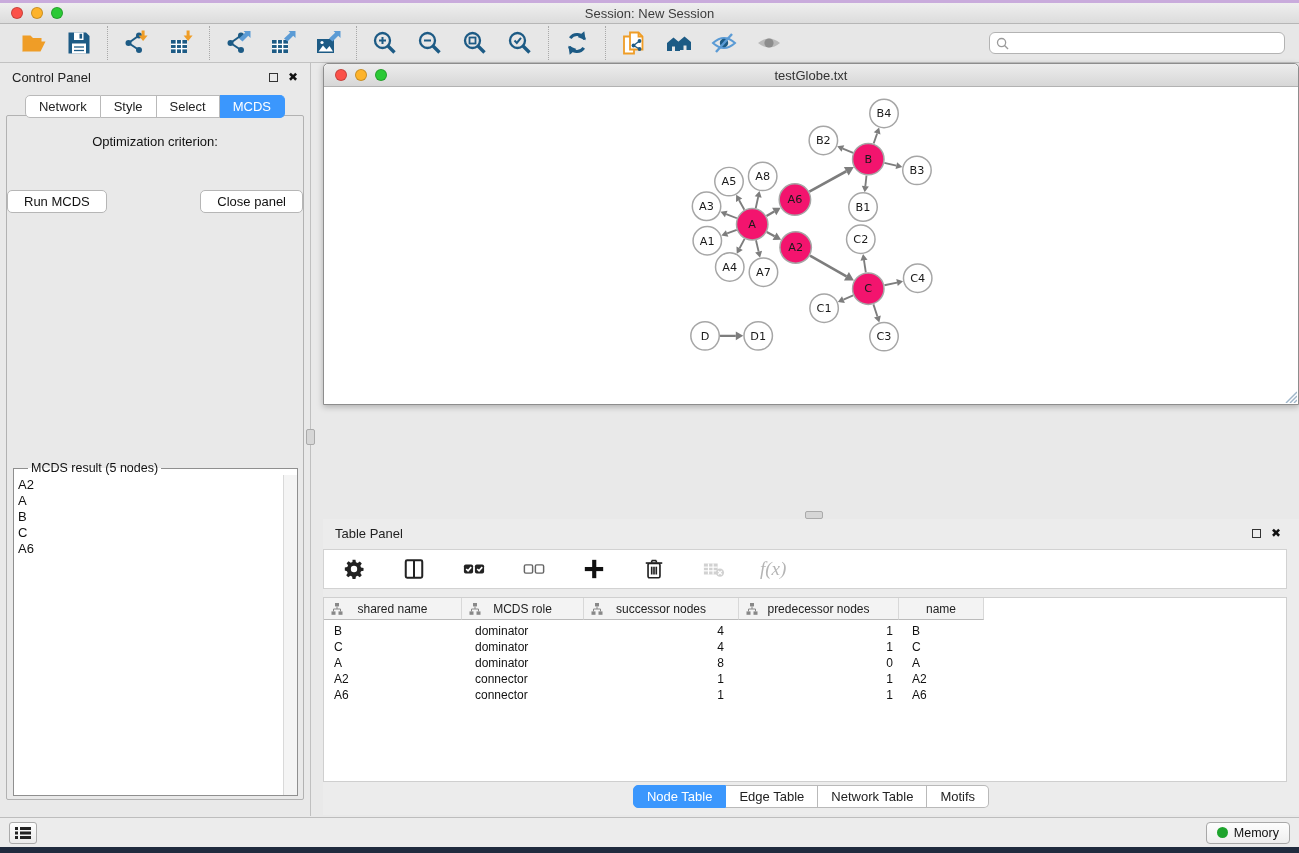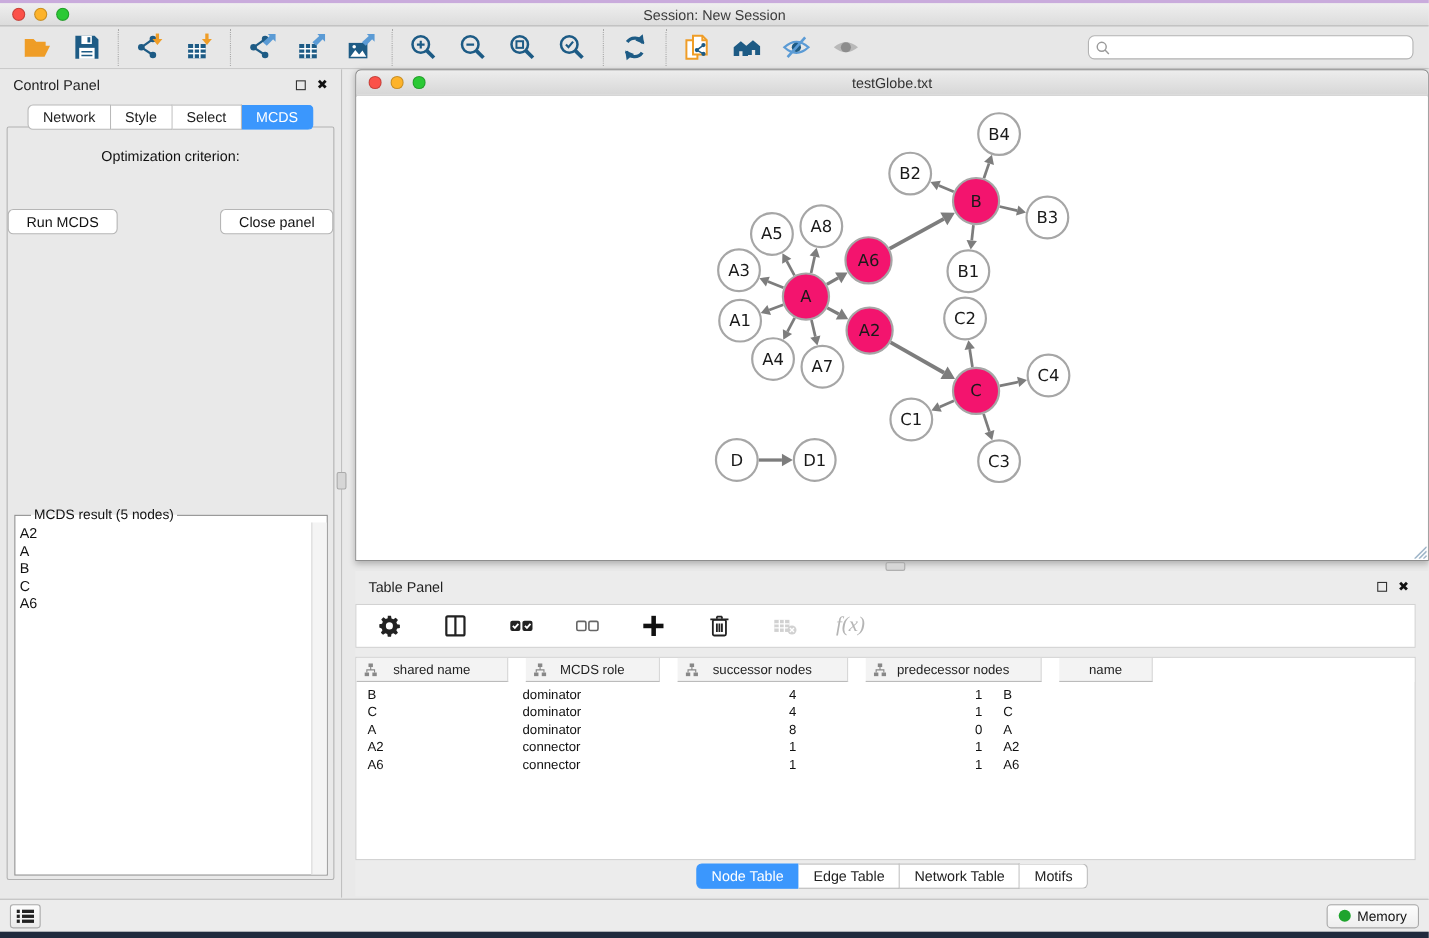--- a/index.html
+++ b/index.html
@@ -55,34 +55,34 @@
   .btn-row { position:absolute; top:74px; left:0; right:0; display:flex; justify-content:space-between; gap:20px; }
   .btn-row button { font-size:13px; font-family:inherit; background:#fff; border:1px solid #b6b6b6; border-radius:5px; padding:3px 16px; height:23px; cursor:pointer; color:#111; }
   .result-box { position:absolute; top:345px; left:6px; right:5px; bottom:3px; border:1px solid #8f8f8f; background:#fff; }
   .result-box legend { font-size:12.5px; color:#111; margin-left:14px; padding:0 3px; background:transparent; }
   .result-list { position:absolute; top:0; left:0; right:14px; bottom:0; padding:2px 4px; font-size:13px; line-height:16px; color:#111; overflow:hidden; }
   .result-scrollbar { position:absolute; top:0; right:0; bottom:0; width:14px; background:#f4f4f4; border-left:1px solid #d9d9d9; }
   .v-split-handle { position:absolute; right:-5px; top:366px; width:9px; height:16px; background:#d6d6d6; border:1px solid #aaa; border-radius:2px; z-index:3; cursor:col-resize; }
 
   
   .right-col { flex:1; position:relative; }
-  .net-window { position:absolute; left:12px; top:0; right:0; height:447px; background:#fff; border:1px solid #8d8d8d; border-radius:5px 5px 0 0; box-shadow:0 2px 6px rgba(0,0,0,.25); }
+  .net-window { position:absolute; left:12px; top:0; right:0; height:342px; background:#fff; border:1px solid #8d8d8d; border-radius:5px 5px 0 0; box-shadow:0 2px 6px rgba(0,0,0,.25); }
   .net-titlebar { height:23px; background:linear-gradient(#ededed,#d7d7d7); border-bottom:1px solid #b2b2b2; border-radius:5px 5px 0 0; position:relative; display:flex; align-items:center; }
   .net-title { position:absolute; left:0; right:0; text-align:center; font-size:13px; color:#333; }
   .net-canvas { position:absolute; top:24px; left:0; right:0; bottom:0; background:#fff; }
   .net-canvas svg { width:100%; height:100%; display:block; }
   .resize-corner { position:absolute; right:1px; bottom:1px; width:13px; height:13px; cursor:nwse-resize; }
   .h-split-handle { position:absolute; left:50%; top:448px; width:18px; height:8px; background:#d6d6d6; border:1px solid #aaa; border-radius:2px; cursor:row-resize; }
 
   
   .table-panel { position:absolute; left:12px; top:456px; right:0; bottom:1px; background:#ececec; }
   .tp-toolbar { position:absolute; left:0; right:12px; top:30px; height:40px; background:#fff; border:1px solid #d2d2d2; display:flex; align-items:center; gap:32px; padding:0 16px; }
   .fx { font-family:"Liberation Serif","DejaVu Serif",serif; font-style:italic; font-size:19px; color:#b5b5b5; cursor:default; }
   .tp-table { position:absolute; left:0; right:12px; top:78px; bottom:33px; background:#fff; border:1px solid #cfcfcf; overflow:hidden; }
-  .tp-thead { display:grid; grid-template-columns:138px 122px 155px 160px 85px 1fr; height:22px;gap:16px; }
+  .tp-thead { display:grid; grid-template-columns:138px 122px 155px 160px 85px 1fr; height:22px; }
   .th-cell { position:relative; background:#f3f3f3; border-right:1px solid #d8d8d8; border-bottom:1px solid #bbb; display:flex; align-items:center; justify-content:center; font-size:12px; color:#222; }
   .th-cell.filler { background:#fff; border-right:none; border-bottom:none; }
   .th-cell .tree-icon { position:absolute; left:7px; top:5px; }
   .tp-tbody { padding-top:3px; }
   .t-row { display:grid; grid-template-columns:138px 122px 155px 160px 85px 1fr; height:16px; font-size:12px; color:#111; align-items:center; }
   .t-cell { white-space:nowrap; overflow:hidden; }
   .t-cell.a-left1 { padding-left:10px; } .t-cell.a-left2 { padding-left:13px; }
   .t-cell.a-right1 { text-align:right; padding-right:15px; } .t-cell.a-right2 { text-align:right; padding-right:6px; }
   .tp-tabs { position:absolute; bottom:7px; left:0; right:0; display:flex; justify-content:center; }
 

